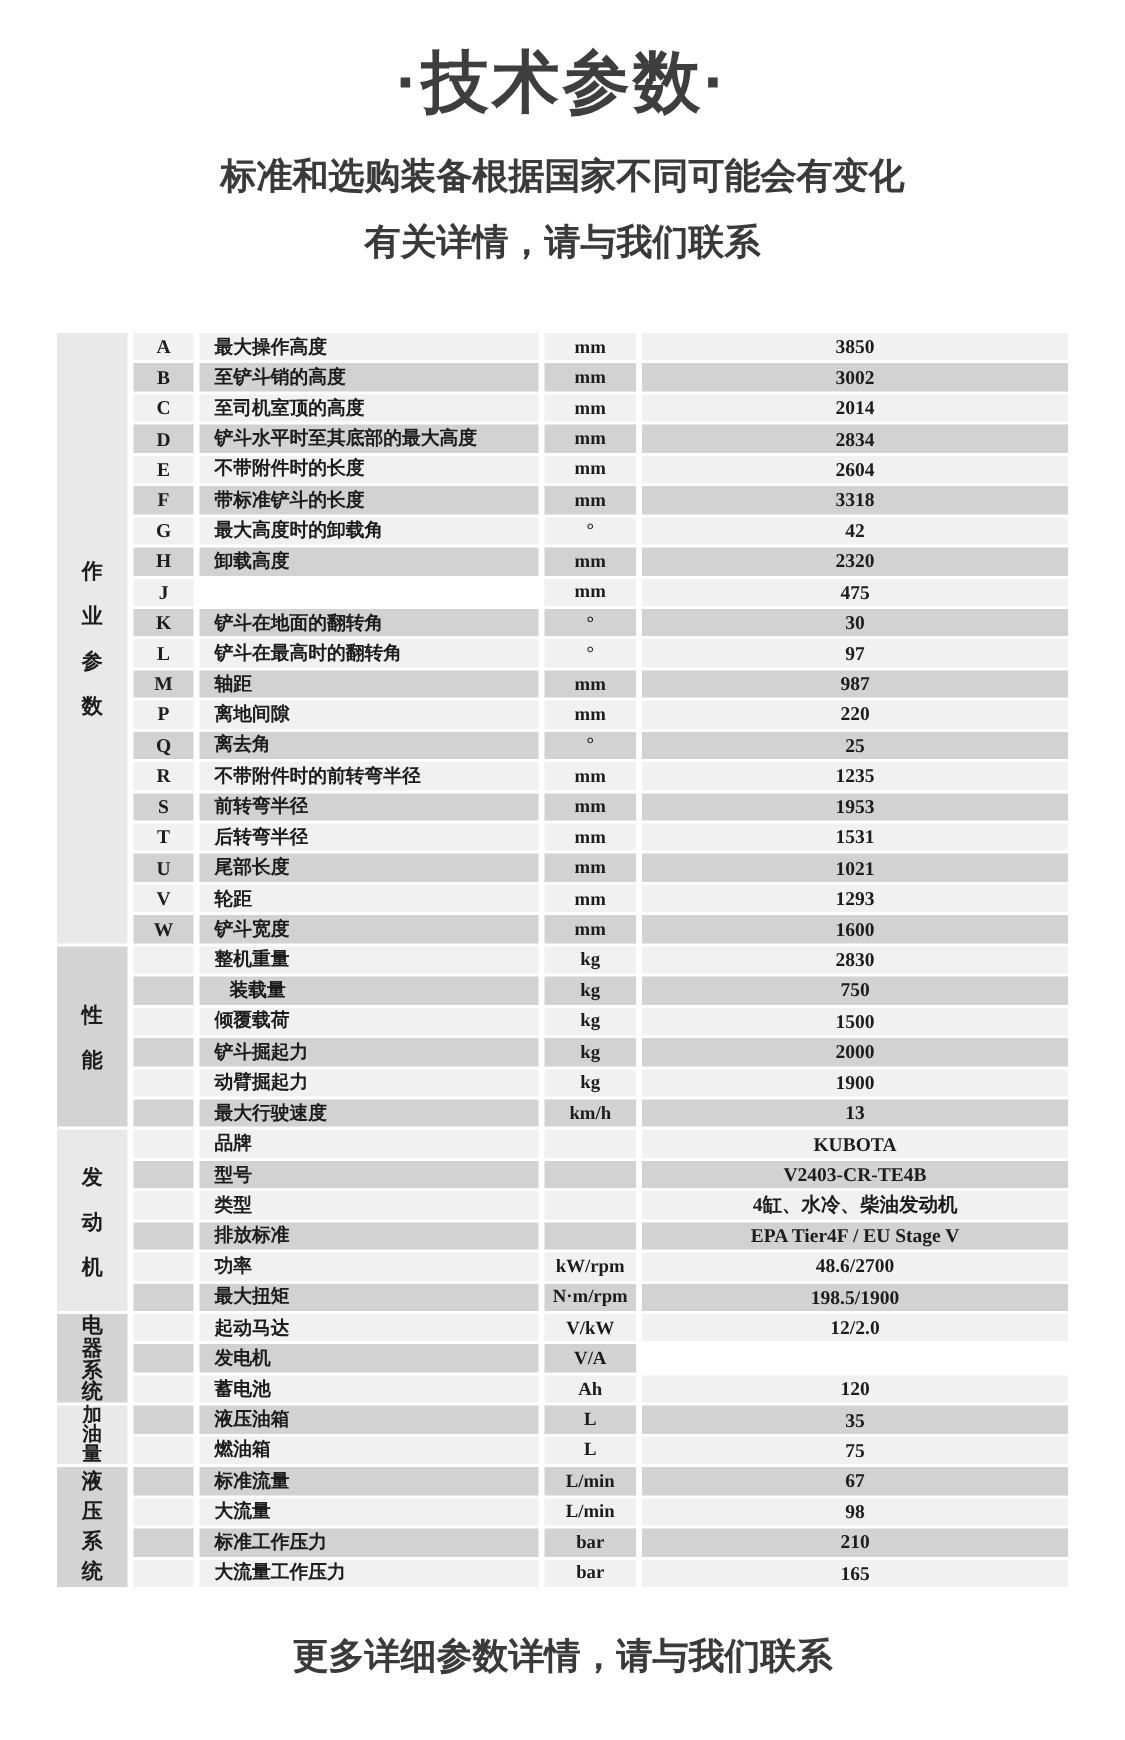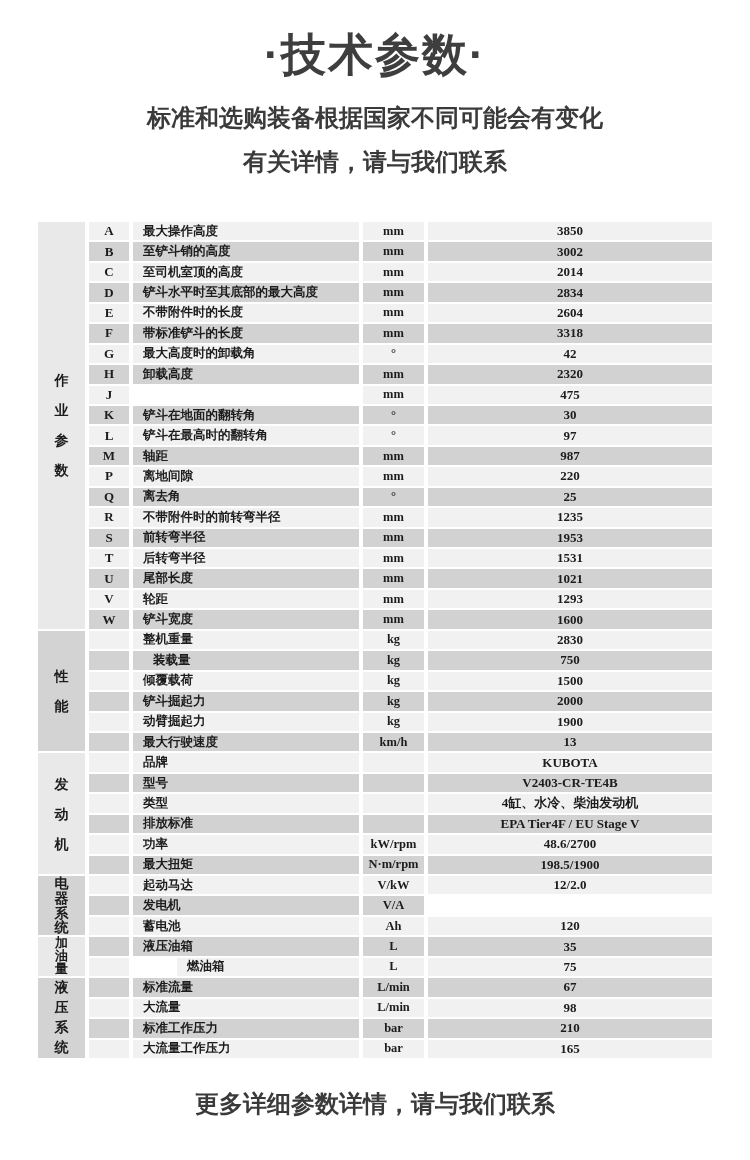--- a/index.html
+++ b/index.html
@@ -271,21 +271,21 @@
     <div class="section-cell sec-light" style="grid-row: 36 / span 2;">
       <div style="height: 12.9667px; line-height: 12.9667px; font-size: 12.9667px;">加</div>
       <div style="height: 12.9667px; line-height: 12.9667px; font-size: 12.9667px;">油</div>
       <div style="height: 12.9667px; line-height: 12.9667px; font-size: 12.9667px;">量</div>
     </div>
     <div class="cell letter-cell row-dark" style="grid-row: 36;"></div>
     <div class="cell label-cell row-dark" style="grid-row: 36;">液压油箱</div>
     <div class="cell unit-cell row-dark" style="grid-row: 36;">L</div>
     <div class="cell value-cell row-dark" style="grid-row: 36;">35</div>
     <div class="cell letter-cell row-light" style="grid-row: 37;"></div>
-    <div class="cell label-cell row-light" style="grid-row: 37; margin-left: 44px;">燃油箱</div>
+    <div class="cell label-cell row-light" style="grid-row: 37;">燃油箱</div>
     <div class="cell unit-cell row-light" style="grid-row: 37;">L</div>
     <div class="cell value-cell row-light" style="grid-row: 37;">75</div>
     <div class="section-cell sec-dark" style="grid-row: 38 / span 4;">
       <div style="height: 19.95px; line-height: 19.95px; font-size: 14px;">液</div>
       <div style="height: 19.95px; line-height: 19.95px; font-size: 14px;">压</div>
       <div style="height: 19.95px; line-height: 19.95px; font-size: 14px;">系</div>
       <div style="height: 19.95px; line-height: 19.95px; font-size: 14px;">统</div>
     </div>
     <div class="cell letter-cell row-dark" style="grid-row: 38;"></div>
     <div class="cell label-cell row-dark" style="grid-row: 38;">标准流量</div>

